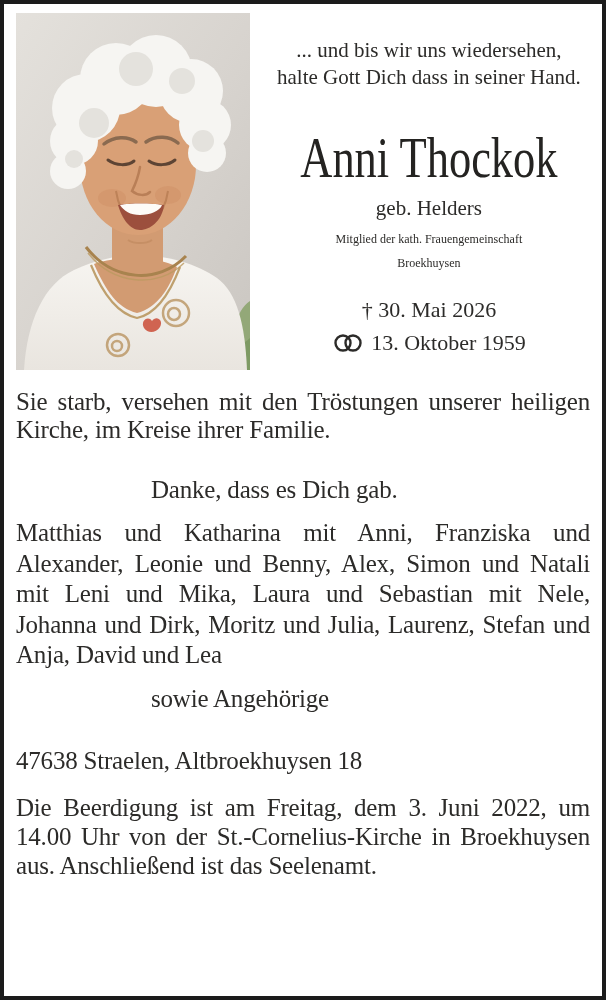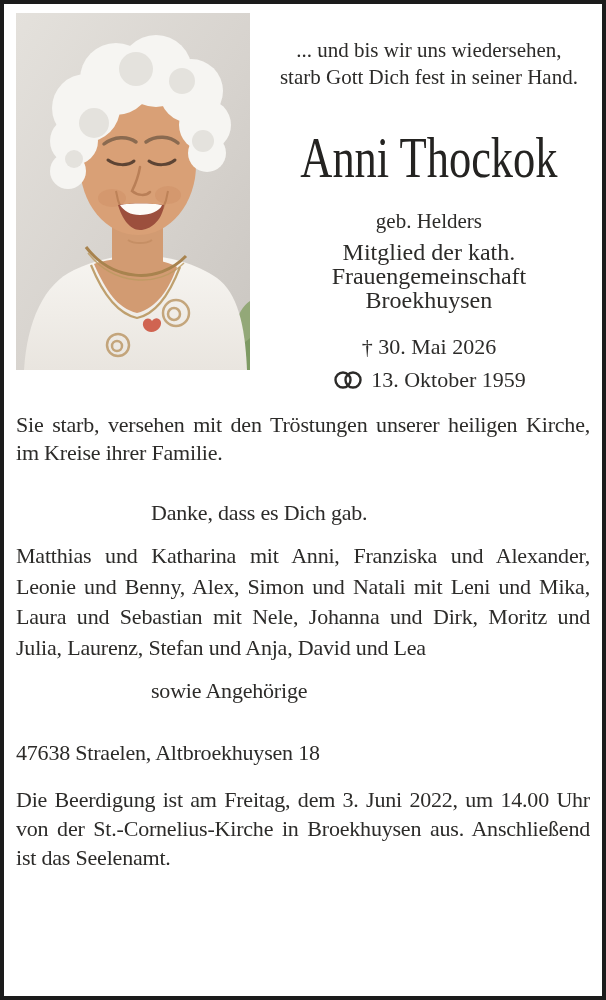--- a/index.html
+++ b/index.html
@@ -47,27 +47,27 @@
   .deceased-name {
     margin-top: 38px;
     font-size: 57px;
     line-height: 58px;
     transform: scaleX(0.78);
     transform-origin: 50% 50%;
     white-space: nowrap;
     color: #242321;
   }
   .maiden-name {
-    margin-top: 22px;
+    margin-top: 9px;
     font-size: 21px;
     line-height: 24px;
   }
   .membership {
     margin-top: 7px;
-    font-size: 24px;
+    font-size: 12px;
     line-height: 24px;
   }
   .dates-row {
     margin-top: 22px;
     display: flex;
     justify-content: center;
     column-gap: 46px;
     font-size: 22px;
     line-height: 26px;
     white-space: nowrap;
@@ -77,21 +77,21 @@
     display: flex;
     align-items: center;
     justify-content: center;
     column-gap: 7px;
     font-size: 22px;
     line-height: 26px;
     white-space: nowrap;
   }
   .marriage-row svg { display: block; }
   .body-text {
-    font-size: 22px;
+    font-size: 25px;
     letter-spacing: -0.2px;
   }
   .intro {
     margin-top: 18px;
     line-height: 28px;
     text-align: justify;
   }
   .thanks {
     margin-top: 32px;
     line-height: 28px;
@@ -192,21 +192,21 @@
           <circle cx="102" cy="332" r="11"></circle>
           <circle cx="101" cy="333" r="5"></circle>
         </g>
         <path d="M128,315 C124,308 132,302 136,308 C140,302 148,307 144,314 C140,320 132,321 128,315 Z" fill="#cc5540" opacity="0.9"></path>
       </svg>
     </div>
 
     <div class="right-col">
       <div class="quote">
         <div>... und bis wir uns wiedersehen,</div>
-        <div>starb Gott Dich fest in seiner Hand.</div>
+        <div>halte Gott Dich dass in seiner Hand.</div>
       </div>
       <div class="deceased-name">Anni Thockok</div>
       <div class="maiden-name">geb. Helders</div>
       <div class="membership">
         <div>Mitglied der kath. Frauengemeinschaft</div>
         <div>Broekhuysen</div>
       </div>
       <div class="dates-row">
         <span>† 30. Mai 2026</span>
       </div>

